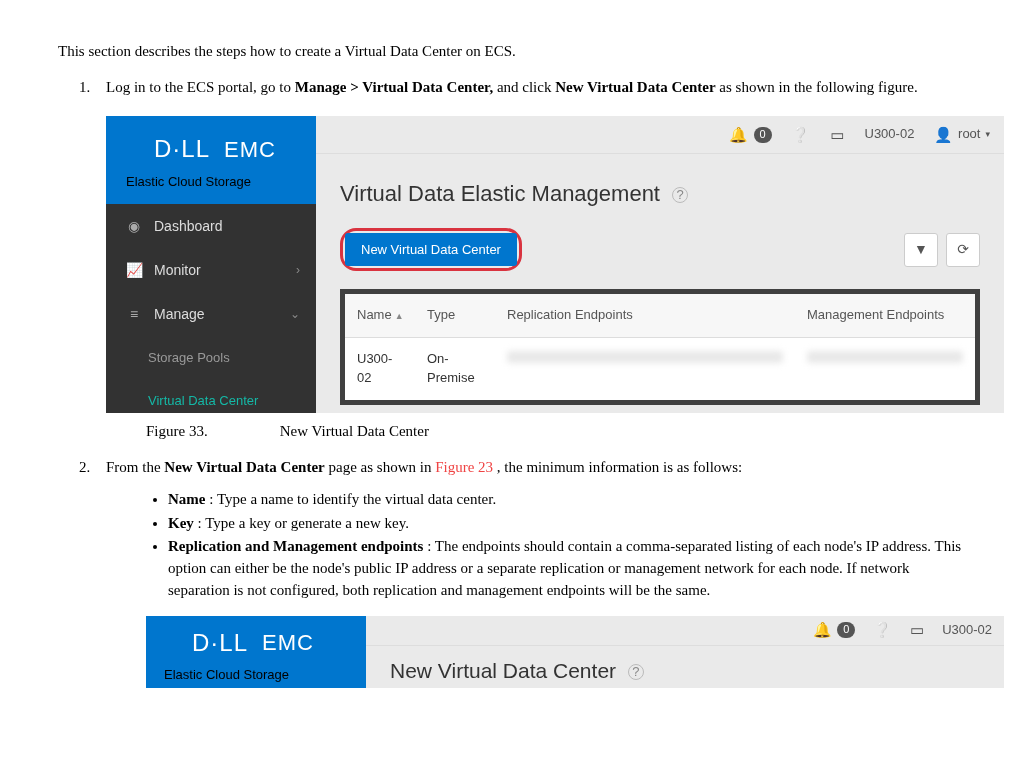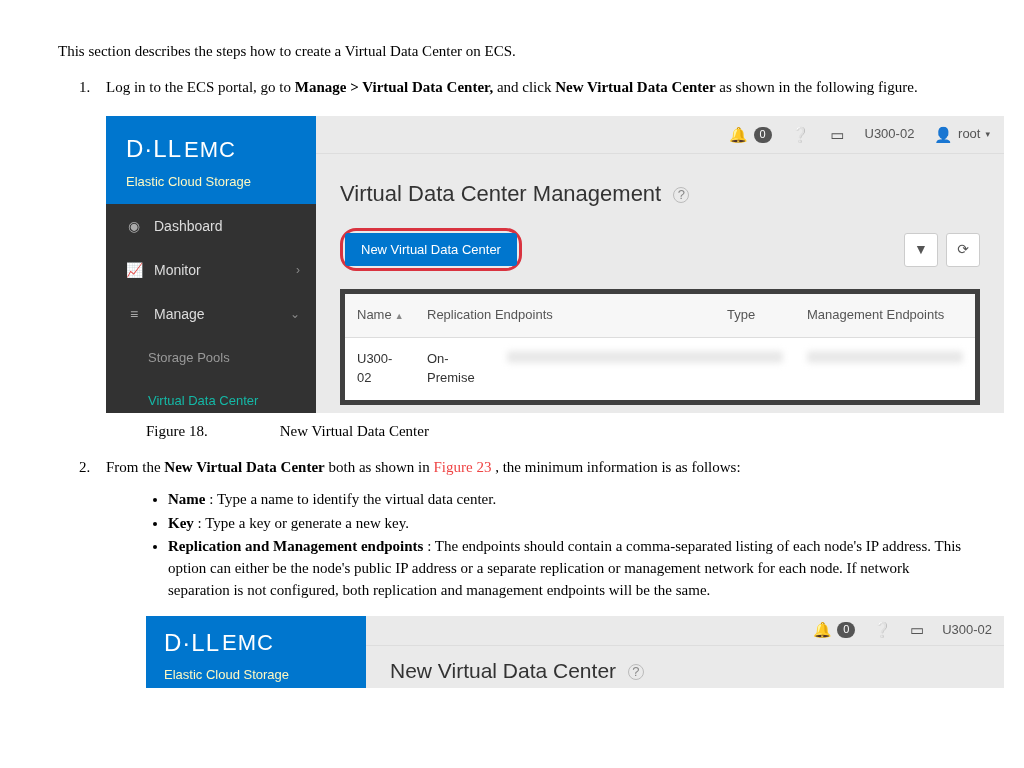--- a/index.html
+++ b/index.html
@@ -40,40 +40,41 @@
     flex-direction: column;
   }
   .brand {
     background: #0076ce;
     height: 90px;
     padding: 16px 20px 12px 20px;
   }
   .brand-top {
     display: flex;
     align-items: center;
-    gap: 2px;
+    gap: 14px;
+    margin-left: 28px;
   }
   .brand-dell {
     font-size: 24px;
     font-weight: 400;
     letter-spacing: 1px;
     font-family: Arial, sans-serif;
     color: #fff;
     display: flex;
     align-items: center;
   }
   .brand-emc {
     font-size: 22px;
     font-weight: 300;
     color: #fff;
     letter-spacing: 1px;
   }
   .brand-sub {
     font-size: 13px;
-    color: #fef9c3;
+    color: #000000;
     margin-top: 6px;
     font-weight: 300;
   }
   .nav-item {
     display: flex;
     align-items: center;
     padding: 12px 20px;
     font-size: 14px;
     color: #ddd;
     gap: 12px;
@@ -294,62 +295,62 @@
           <span class="tb-icon">❔</span>
           <span class="tb-icon">▭</span>
           <span>U300-02</span>
           <div class="tb-item">
             <span class="tb-icon">👤</span>
             <span>root</span>
             <span style="font-size:9px;">▾</span>
           </div>
         </div>
         <div class="page-title-row">
-          <span>Virtual Data Center Management</span>
+          <span>Virtual Data Elastic Management</span>
           <span class="help-q">?</span>
         </div>
         <div class="btn-row">
           <span class="btn-circle-red">
             <button class="btn-primary">New Virtual Data Center</button>
           </span>
           <div class="btn-right-group">
             <div class="btn-square">
                 <span>▼</span>
               </div>
             <div class="btn-square">
                 <span>⟳</span>
               </div>
           </div>
         </div>
         <div class="tbl">
           <div class="tbl-head">
             <div class="tcell tc-name"><span>Name</span><span class="sort-arrow">▲</span></div>
+            <div class="tcell tc-type">Type</div>
             <div class="tcell tc-rep">Replication Endpoints</div>
-            <div class="tcell tc-type">Type</div>
             <div class="tcell tc-mgt">Management Endpoints</div>
           </div>
           <div class="tbl-row">
             <div class="tcell tc-name">U300-02</div>
             <div class="tcell tc-type">On-Premise</div>
             <div class="tcell tc-rep"><span class="blur"></span></div>
             <div class="tcell tc-mgt"><span class="blur"></span></div>
           </div>
         </div>
       </div>
     </div>
 
     <div class="caption">
-      <span class="cap-label">Figure 18.</span>
+      <span class="cap-label">Figure 33.</span>
       <span>New Virtual Data Center</span>
     </div>
   </li>
 
   <li>
     <p>
-      <span>From the </span><span class="bold">New Virtual Data Center</span><span> both as shown in </span><span class="link">Figure 23</span><span> , the minimum information is as follows:</span>
+      <span>From the </span><span class="bold">New Virtual Data Center</span><span> page as shown in </span><span class="link">Figure 23</span><span> , the minimum information is as follows:</span>
     </p>
 
     <ul class="bullets">
       <li><span class="bold">Name</span><span> : Type a name to identify the virtual data center.</span></li>
       <li><span class="bold">Key</span><span> : Type a key or generate a new key.</span></li>
       <li><span class="bold">Replication and Management endpoints</span><span> : The endpoints should contain a comma-separated listing of each node's IP address. This option can either be the node's public IP address or a separate replication or management network for each node. If network separation is not configured, both replication and management endpoints will be the same.</span></li>
     </ul>
 
     <div class="shot2">
       <div class="brand2">

